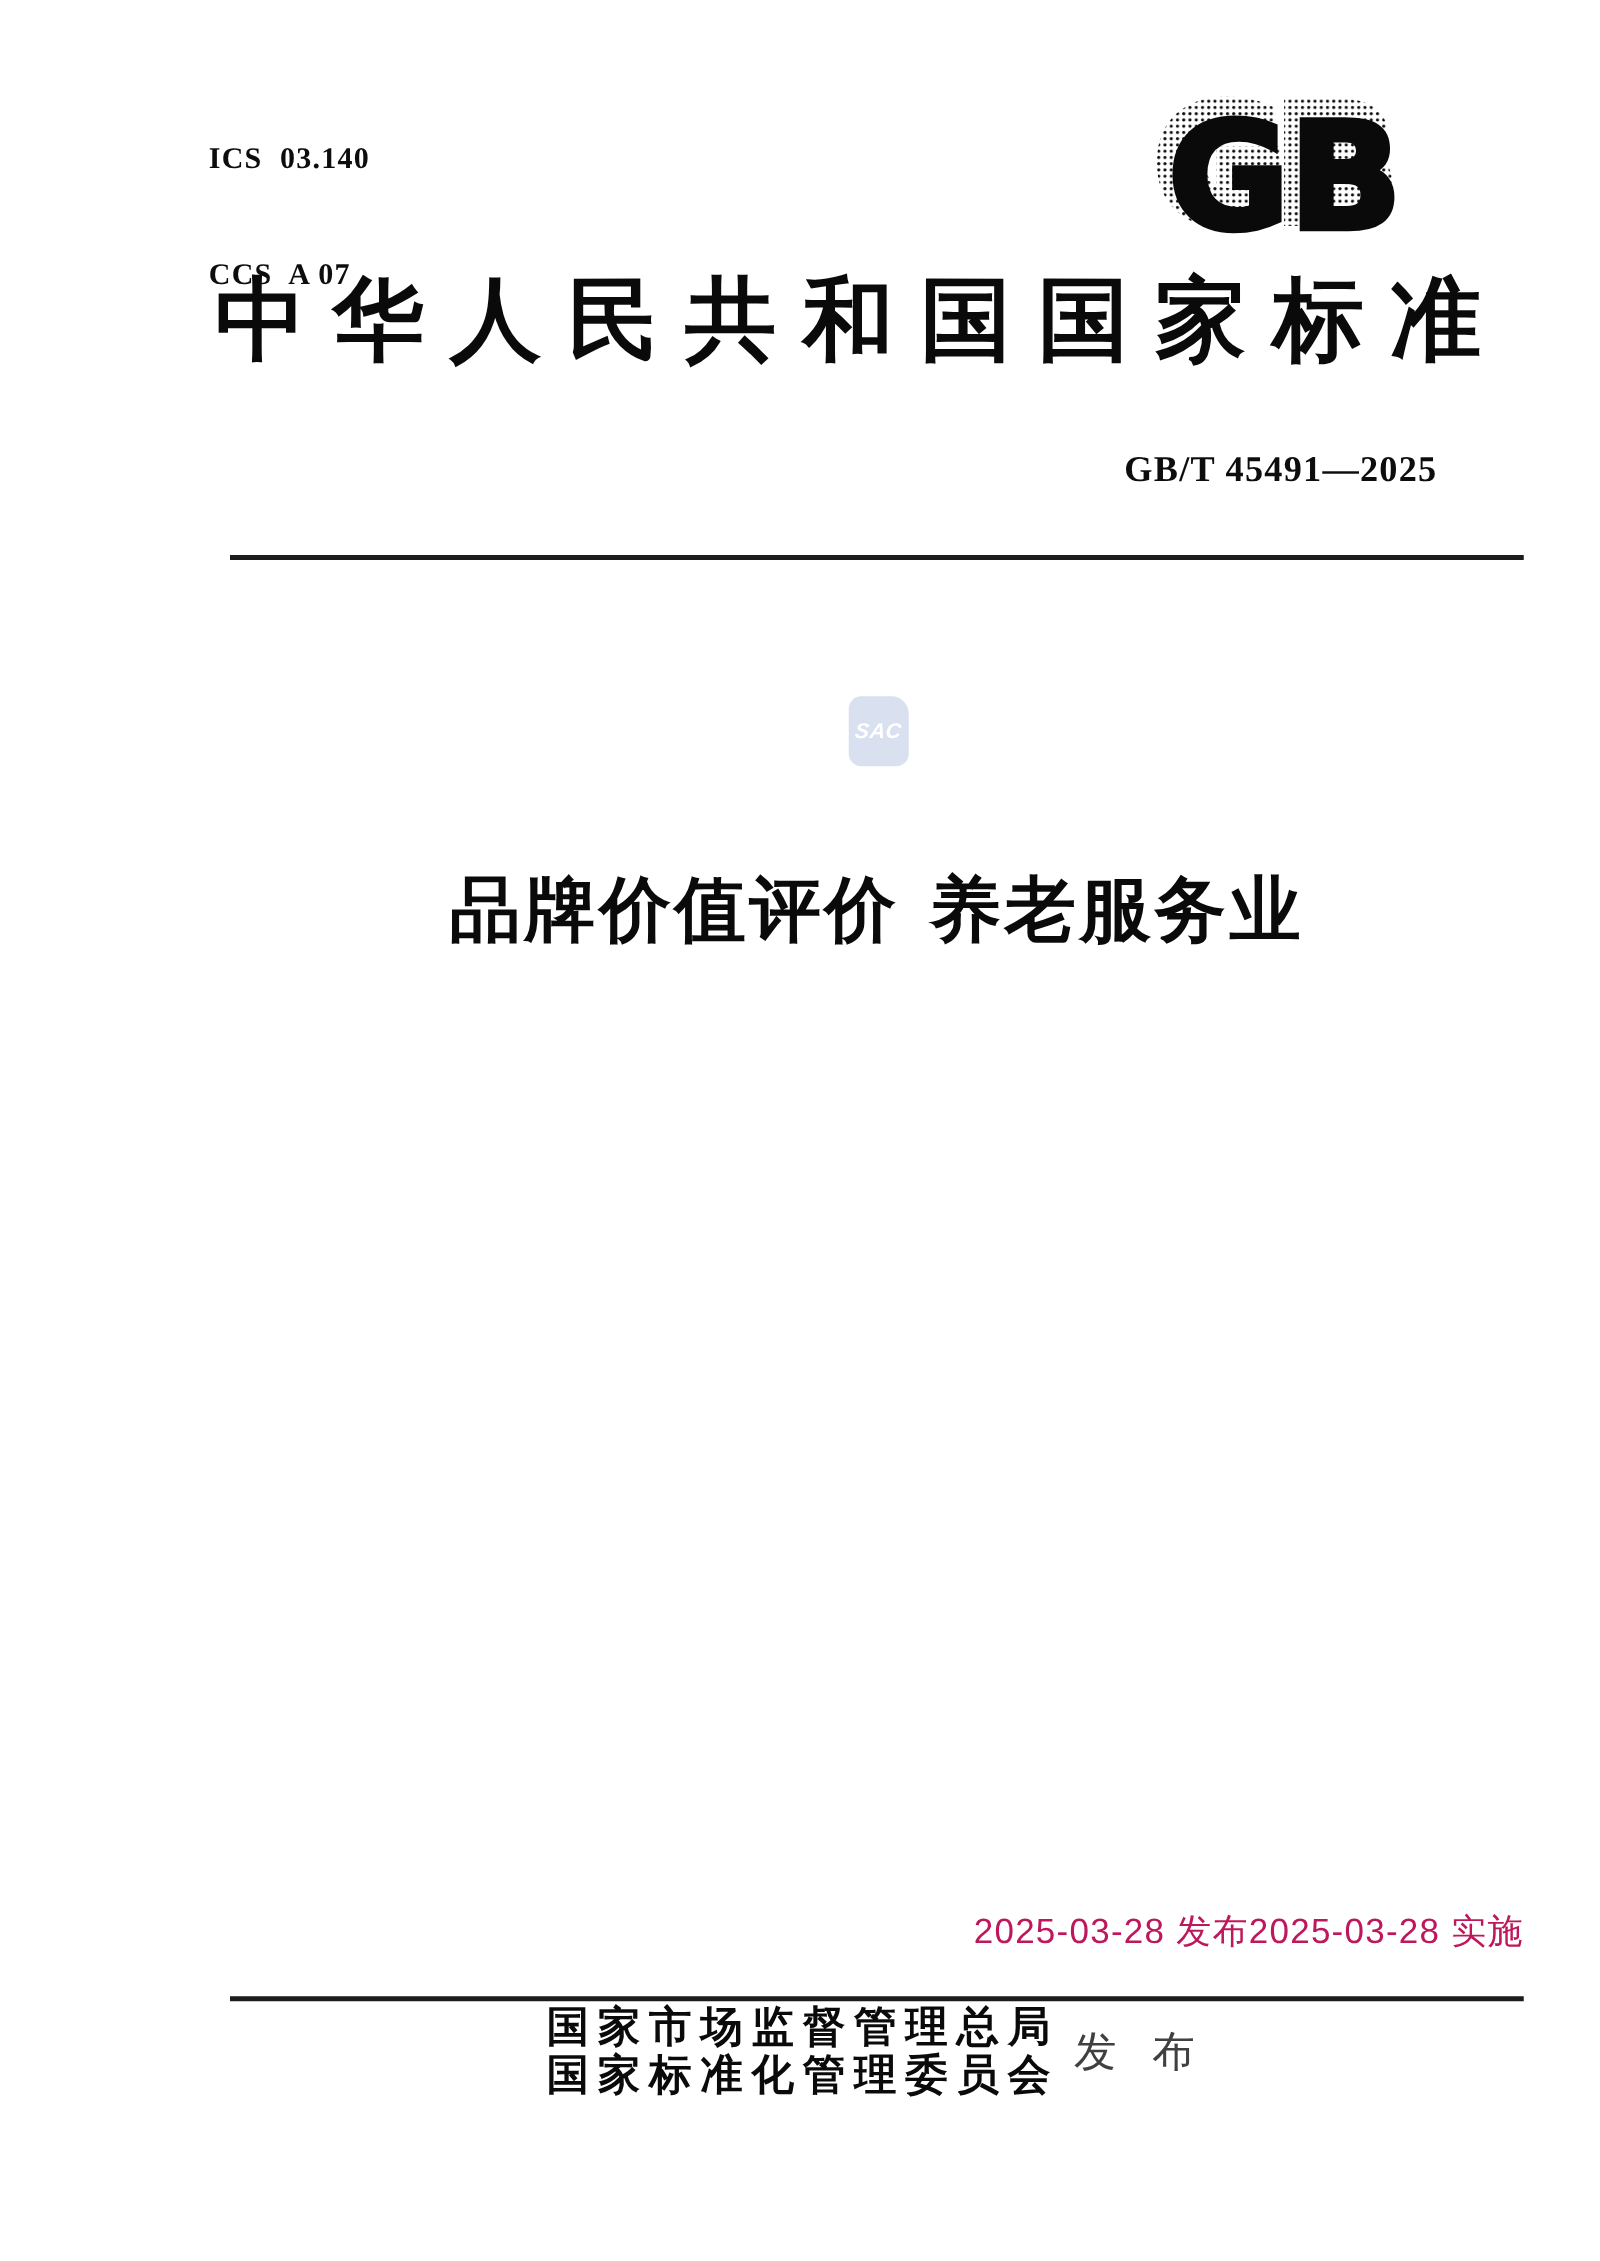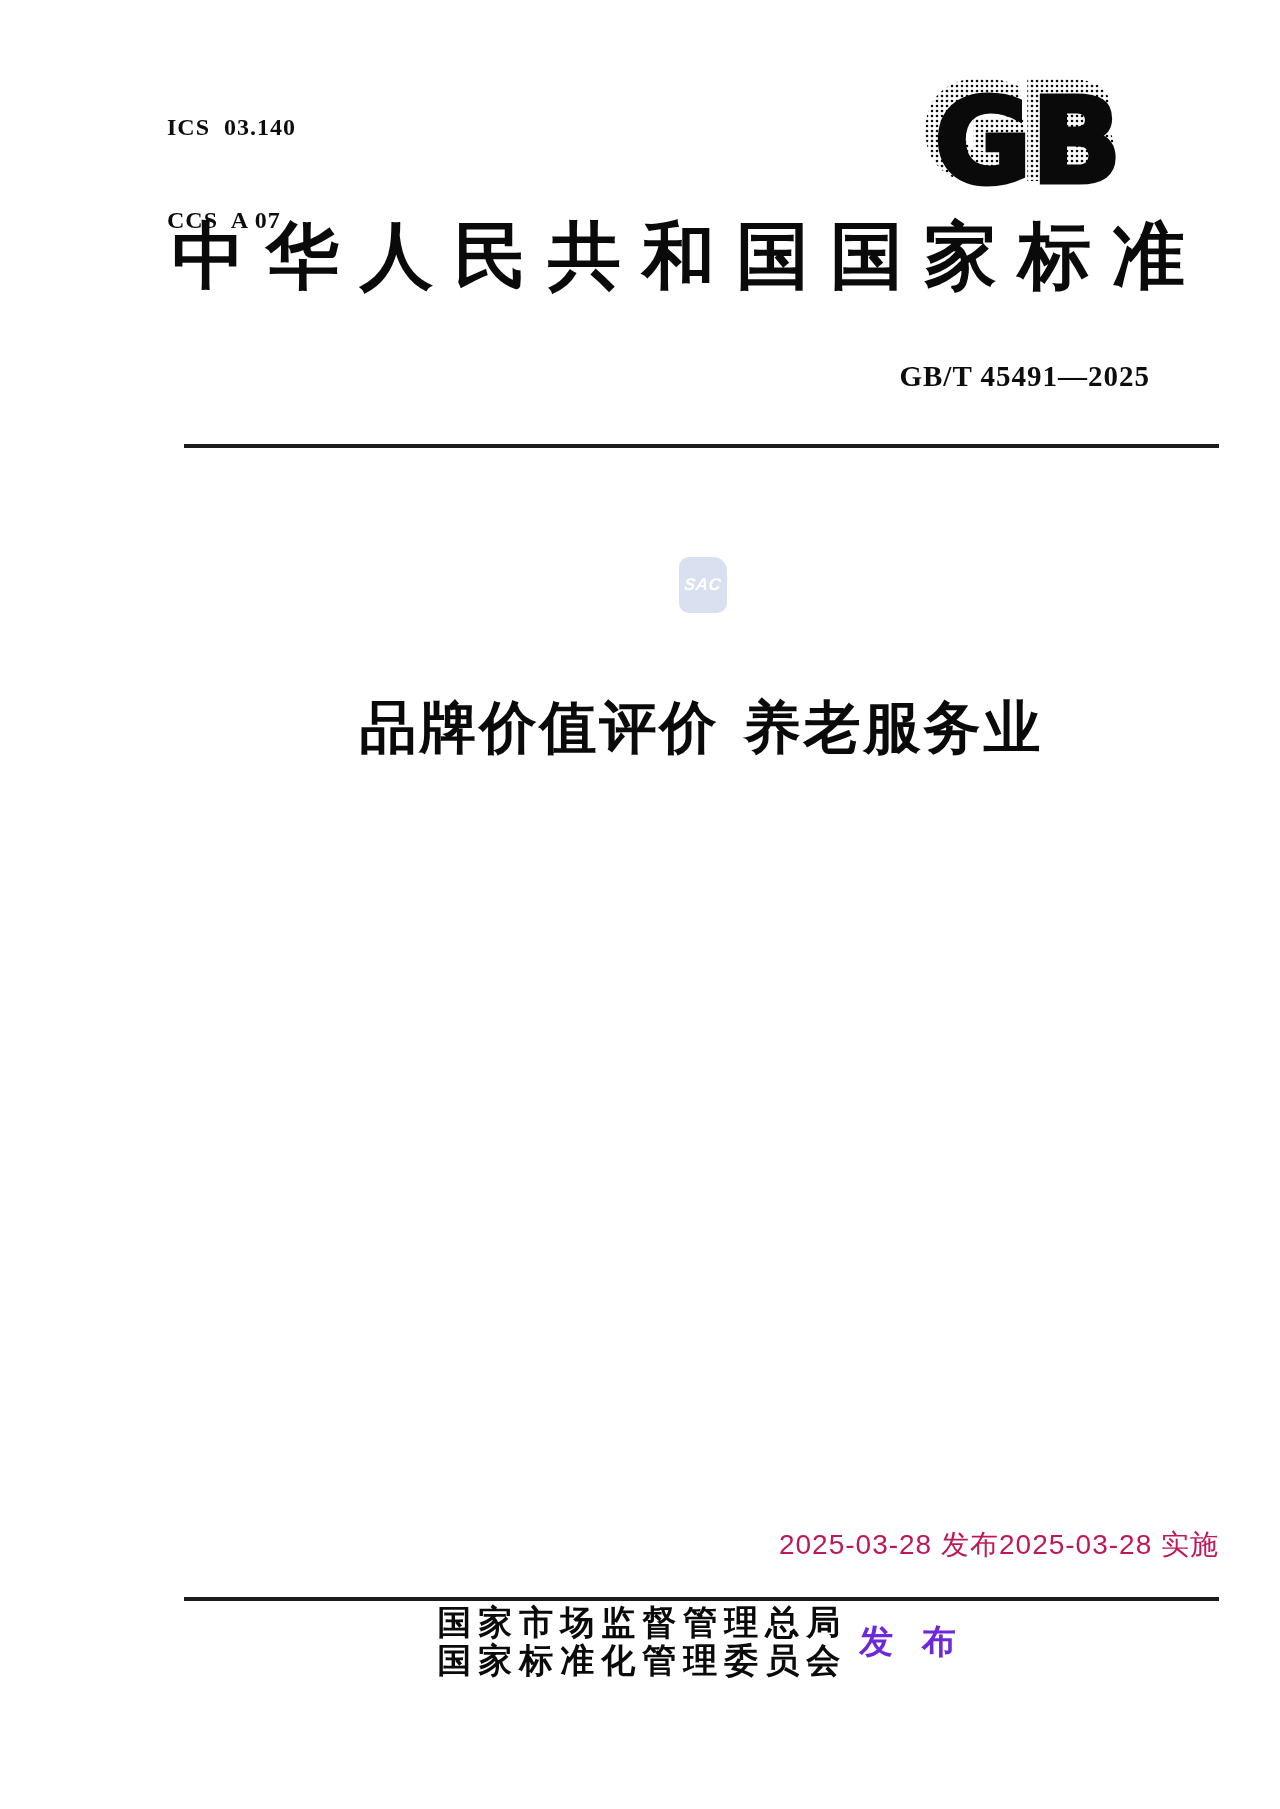--- a/index.html
+++ b/index.html
@@ -157,24 +157,24 @@
     font-size: 34px;
     line-height: 38px;
     letter-spacing: 7px;
     color: #0a0a0a;
     white-space: nowrap;
     text-align: center;
   }
   .publish-label {
     margin-left: 12px;
     font-family: "Liberation Serif", "DejaVu Serif", serif;
-    font-weight: bold;
+    font-weight: normal;
     font-size: 34px;
     letter-spacing: 10px;
-    color: #6d28d9;
+    color: #404040;
     white-space: nowrap;
   }
 </style>
 </head>
 <body>
 
 <div class="page">
 
   <div class="ics-block">
     <div>ICS  03.140</div>

